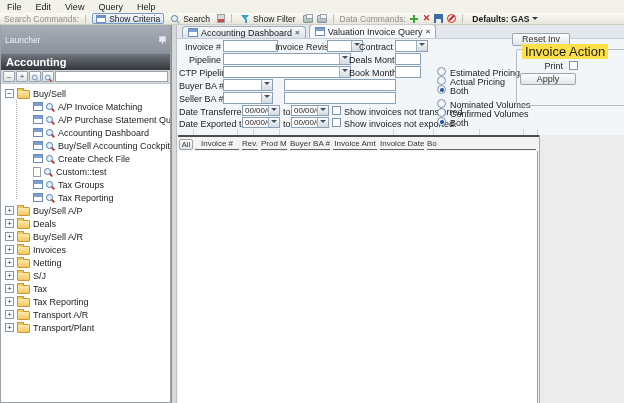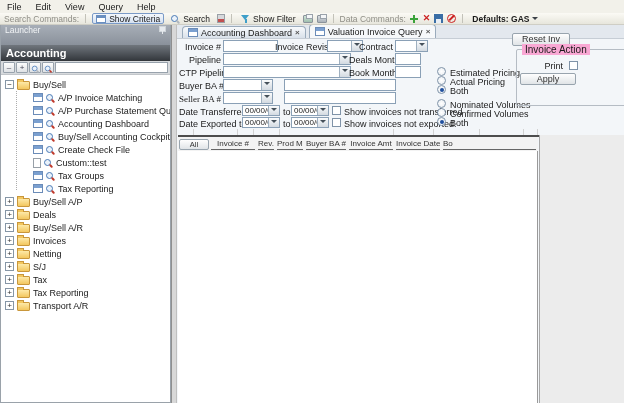--- a/index.html
+++ b/index.html
@@ -44,21 +44,21 @@
   .i-clear { position:relative; width:8px; height:9px; background:#d7d9dc; border:1px solid #9aa0a6; display:inline-block; flex:none; }
   .i-clear::after { content:""; position:absolute; left:0; bottom:0; width:6px; height:3px; background:#c25050; }
   .i-pin { position:relative; width:8px; height:9px; display:inline-block; }
   .i-pin::before { content:""; position:absolute; left:1px; top:1px; width:5px; height:4px; background:#e6eaee; border:1px solid #cfd5da; }
   .i-pin::after { content:""; position:absolute; left:3.5px; top:5px; width:1px; height:4px; background:#e6eaee; }
   .arr { width:0; height:0; border:3px solid transparent; border-top-color:#3c4248; margin-top:3px; display:inline-block; }
 
   
   .sidebar { position:absolute; left:0; top:25px; width:171px; height:378px; background:#fff; border:1px solid #9aa2aa; border-top:none; display:flex; flex-direction:column; }
   .splitter { position:absolute; left:171px; top:25px; width:6px; height:378px; background:#d8d8d8; border-left:1px solid #8f8f8f; border-right:1px solid #bfbfbf; }
-  .launcher-bar { height:20px; background:linear-gradient(#a7aeb7,#8a919b); color:#f2f4f6; font-size:8.5px; display:flex; padding:0 4px; }
+  .launcher-bar { height:29px; background:linear-gradient(#a7aeb7,#8a919b); color:#f2f4f6; font-size:8.5px; display:flex; align-items:center; padding:0 4px; }
   .launcher-bar .sp { flex:1; }
   .module-bar { height:16px; background:linear-gradient(#70767d,#32363b); color:#fff; font-weight:bold; font-size:11px; display:flex; align-items:center; padding:0 5px; }
   .side-tools { height:14px; background:#d7dadd; border-bottom:1px solid #c2c6ca; display:flex; align-items:center; gap:1px; padding:0 2px; }
   .mini-btn { width:12px; height:11px; border:1px solid #98a2ac; background:linear-gradient(#fdfdfd,#dfe2e5); font-size:8px; line-height:9px; text-align:center; color:#445; border-radius:1px; flex:none; }
   .side-search { flex:1; height:11px; border:1px solid #98a2ac; background:#fff; font-size:8px; font-family:"Liberation Sans",sans-serif; padding:0 2px; min-width:0; }
   .tree { flex:1; overflow:hidden; padding:3px 0 0 4px; }
   .trow { height:13px; display:flex; align-items:center; gap:3px; font-size:9px; white-space:nowrap; }
   .exp { width:9px; height:9px; border:1px solid #8696a6; background:#fff; font-size:8px; line-height:7px; text-align:center; color:#333; display:inline-block; flex:none; }
   .exp.minus::after { content:"\2212"; }
   .exp.plus::after { content:"+"; }
@@ -79,32 +79,32 @@
   .ti { position:absolute; height:12px; border:1px solid #8aa0b6; background:#fff; font-size:9px; font-family:"Liberation Sans",sans-serif; padding:0 2px; }
   .combo { position:absolute; height:12px; border:1px solid #8aa0b6; background:#fff; display:flex; align-items:center; }
   .combo .cval { flex:1; font-size:8px; padding:0 2px; overflow:hidden; white-space:nowrap; }
   .combo .db { width:11px; align-self:stretch; border-left:1px solid #9fb0c0; background:linear-gradient(#fafbfc,#d3dae1); display:flex; align-items:center; justify-content:center; flex:none; }
   .combo .db .arr { margin-top:0; border-top-color:#45505a; }
   .cb { position:absolute; width:9px; height:9px; border:1px solid #7f93a8; background:#fff; }
   .radio { position:absolute; width:9px; height:9px; border:1px solid #7f93a8; border-radius:50%; background:radial-gradient(#fff,#e6ebf0); }
   .radio.checked::after { content:""; display:block; width:4px; height:4px; margin:1.5px auto 0; background:#1f4f9e; border-radius:50%; }
   .btn { position:absolute; border:1px solid #98a4ae; background:linear-gradient(#fefefe,#e0e4e7); border-radius:2px; font-size:9px; color:#333; text-align:center; line-height:11px; }
   .gbox { position:absolute; border:1px solid #b5bcc4; border-radius:2px; }
-  .gt { position:absolute; top:-6px; left:5px; background:#f9a8d4; padding:0 3px; font-size:10px; white-space:nowrap; }
+  .gt { position:absolute; top:-6px; left:5px; background:#fde047; padding:0 3px; font-size:13px; white-space:nowrap; }
 
   
   .gridwrap { position:absolute; left:1px; top:104px; width:361px; bottom:0; }
   .rightfill { position:absolute; left:362px; top:110px; right:0; bottom:0; background:#ececec; border-left:1px solid #a8a8a8; }
   .tickrow { position:absolute; left:0; top:0; width:360px; height:6px; display:flex; }
   .tickrow div { border-right:1px solid #d2d2d2; }
   .darkline { position:absolute; left:0; top:6px; width:361px; height:2px; background:#4d4d4d; }
   .ghead { position:absolute; left:0; top:8px; width:360px; height:14px; background:#f3f3f3; display:flex; align-items:center; font-size:8px; color:#333; }
   .gh { text-align:center; border-bottom:1px solid #666; margin:0 2px 0 1px; padding-bottom:1px; white-space:nowrap; overflow:hidden; }
   .gbody { position:absolute; left:0; top:22px; width:360px; bottom:0; background:#fff; border-right:1px solid #9a9a9a; }
-  .allbtn { width:30px; height:11px; border:1px solid #98a4ae; background:linear-gradient(#fefefe,#e0e4e7); border-radius:2px; font-size:7.5px; text-align:center; line-height:10px; margin:0 1px; flex:none; }
+  .allbtn { width:14px; height:11px; border:1px solid #98a4ae; background:linear-gradient(#fefefe,#e0e4e7); border-radius:2px; font-size:7.5px; text-align:center; line-height:10px; margin:0 1px; flex:none; }
 </style>
 </head>
 <body>
 
 <div class="menubar">
   <span>File</span>
   <span>Edit</span>
   <span>View</span>
   <span>Query</span>
   <span>Help</span>
@@ -248,20 +248,25 @@
     <div class="trow">
         <span class="exp plus"></span>
         <span class="i-folder"></span>
         <span>Tax Reporting</span>
       </div>
     <div class="trow">
         <span class="exp plus"></span>
         <span class="i-folder"></span>
         <span>Transport A/R</span>
       </div>
+    <div class="trow">
+        <span class="exp plus"></span>
+        <span class="i-folder"></span>
+        <span>Transport/Plant</span>
+      </div>
   </div>
 </div>
 <div class="splitter"></div>
 
 <div class="main">
   <div class="tabbar">
     <div class="tab">
       <span class="i-table"></span>
       <span>Accounting Dashboard</span>
       <span class="xicon"></span>
@@ -312,21 +317,21 @@
 
   <div class="lbl" style="left:2px;top:56px;width:42px;">Buyer BA #</div>
   <div class="combo" style="left:46px;top:54px;width:50px;">
       <span class="cval"></span>
       <span class="db">
         <span class="arr"></span>
       </span>
     </div>
   <input class="ti" style="left: 107px; top: 54px; width: 112px;">
 
-  <div class="lbl" style="left:2px;top:69px;width:42px;font-family:Liberation Serif, serif;">Seller BA #</div>
+  <div class="lbl" style="left:2px;top:69px;width:42px;">Seller BA #</div>
   <div class="combo" style="left:46px;top:67px;width:50px;">
       <span class="cval"></span>
       <span class="db">
         <span class="arr"></span>
       </span>
     </div>
   <input class="ti" style="left: 107px; top: 67px; width: 112px;">
 
   <div class="lbl" style="left:2px;top:82px;width:61px;">Date Transferred</div>
   <div class="combo" style="left:65px;top:80px;width:38px;height:11px;">

